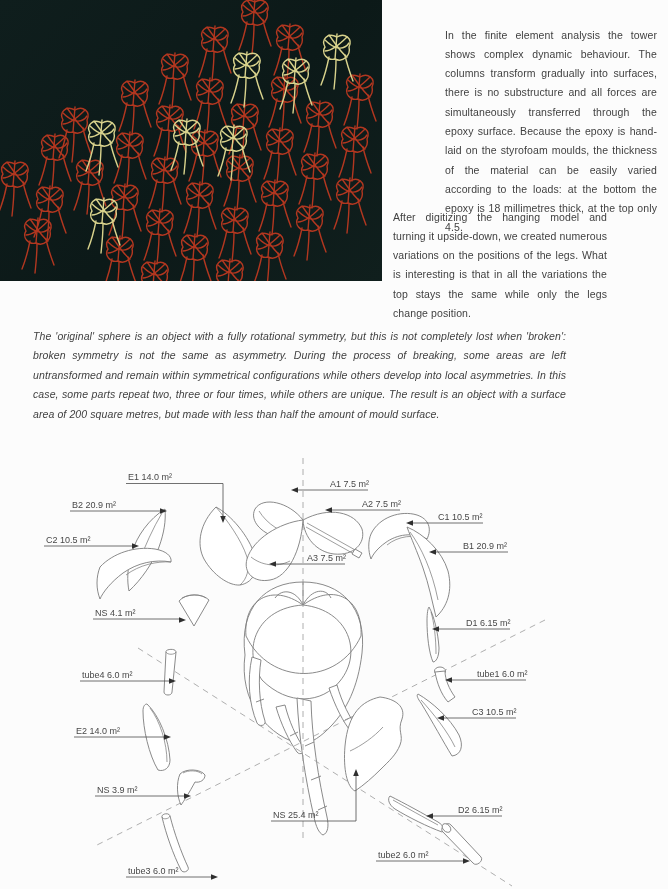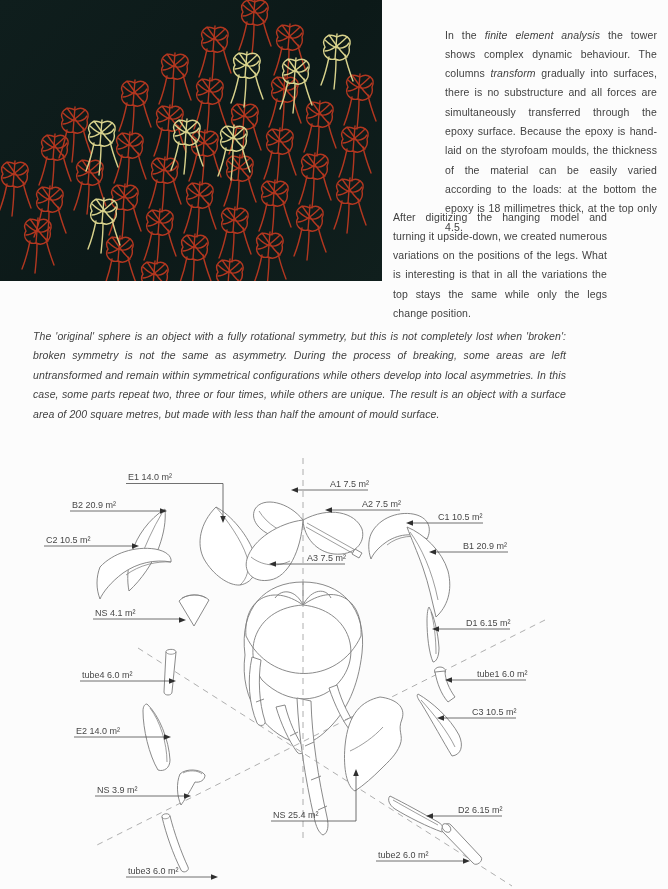--- a/index.html
+++ b/index.html
@@ -15,21 +15,21 @@
   .photo svg{display:block}
   .tw{fill:none;stroke:#b23720;stroke-width:1.4;stroke-linecap:round}
   .twy{stroke:#d8d28c}
   .para{
     position:absolute;color:#3f3f3f;font-size:10.5px;line-height:19.3px;
     text-align:justify;letter-spacing:.1px;
   }
   .p1{left:445px;top:15px;width:212px;}
   .p2{left:393px;top:197px;width:214px;}
   .p3{left:33px;top:316px;width:533px;line-height:19.6px;font-style:italic;}
-  .ital{font-style:italic;}
+  .ital{}
   .diagram{position:absolute;left:0;top:450px;width:668px;height:439px;}
   .shape{fill:#ffffff;stroke:#7d7d7d;stroke-width:.9;stroke-linejoin:round;}
   .inner{fill:none;stroke:#7d7d7d;stroke-width:.75;}
   .cobj{fill:#ffffff;stroke:#7d7d7d;stroke-width:.9;stroke-linejoin:round;}
   .carc{fill:none;stroke:#7d7d7d;stroke-width:.9;}
   .leader{stroke:#4d4d4d;stroke-width:.8;fill:none;}
   .dash{stroke:#9b9b9b;stroke-width:.8;stroke-dasharray:6 5;fill:none;}
   .arrow{fill:#2f2f2f;stroke:none;}
   .lbl{font-family:"Liberation Sans",sans-serif;font-size:9px;fill:#474747;}
 </style>

